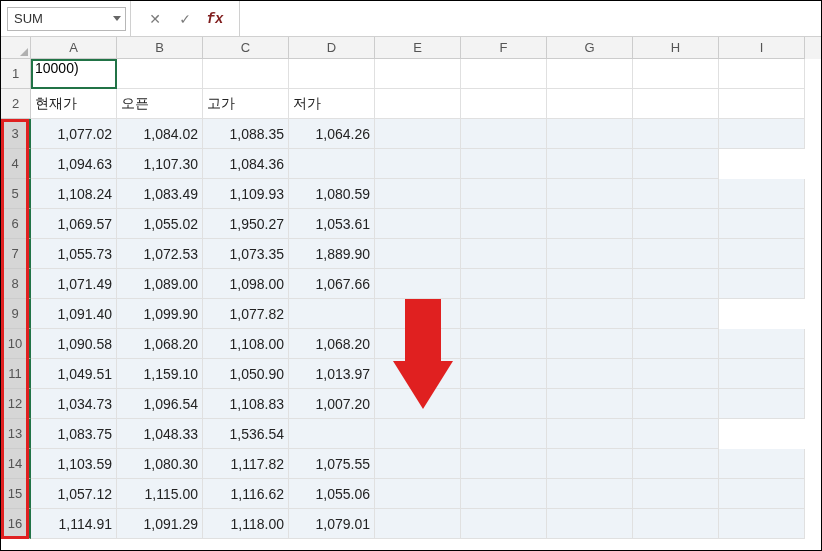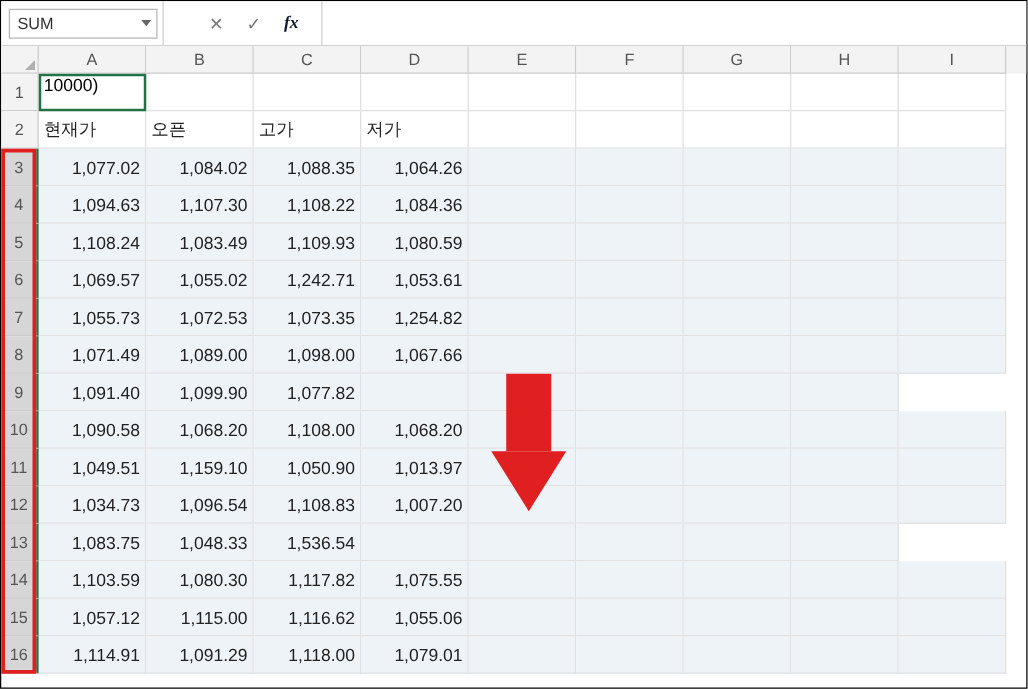--- a/index.html
+++ b/index.html
@@ -15,21 +15,20 @@
   }
 
   
   .fbar {
     display: flex;
     align-items: stretch;
     height: 36px;
     border-bottom: 1px solid #d0d0d0;
     background: #fff;
     position: relative;
-    gap: 18px;
   }
   .namebox-wrap {
     width: 130px;
     display: flex;
     align-items: center;
     padding: 4px 4px 4px 6px;
     border-right: 1px solid #d0d0d0;
   }
   .namebox {
     width: 100%;
@@ -58,23 +57,23 @@
   }
   .fbar-btn {
     width: 28px; height: 24px;
     display: flex; align-items: center; justify-content: center;
     color: #7a7a7a;
     font-size: 14px;
     cursor: default;
   }
   .fbar-btn.fx {
     font-style: italic;
-    font-family: Liberation Serif, serif;
+    font-family: Liberation Mono, monospace;
     font-weight: 600;
-    color: #0f172a;
+    color: #7f1d1d;
   }
   .formula-input {
     flex: 1;
     display: flex;
     align-items: center;
     padding-left: 6px;
     font-size: 14px;
     font-family: Consolas, monospace;
     color: #222;
     position: relative;
@@ -296,21 +295,20 @@
       <div class="cell"></div>
       <div class="cell"></div>
       <div class="cell"></div>
       <div class="cell"></div>
       <div class="cell"></div>
     </div>
     <div class="row selrow">
       <div class="rhdr sel">4</div>
       <div class="cell num">1,094.63</div>
       <div class="cell num">1,107.30</div>
-      <div class="cell num">1,108.22</div>
       <div class="cell num">1,084.36</div>
       <div class="cell"></div>
       <div class="cell"></div>
       <div class="cell"></div>
       <div class="cell"></div>
       <div class="cell"></div>
     </div>
     <div class="row selrow">
       <div class="rhdr sel">5</div>
       <div class="cell num">1,108.24</div>
@@ -320,34 +318,34 @@
       <div class="cell"></div>
       <div class="cell"></div>
       <div class="cell"></div>
       <div class="cell"></div>
       <div class="cell"></div>
     </div>
     <div class="row selrow">
       <div class="rhdr sel">6</div>
       <div class="cell num">1,069.57</div>
       <div class="cell num">1,055.02</div>
-      <div class="cell num">1,242.71</div>
+      <div class="cell num">1,950.27</div>
       <div class="cell num">1,053.61</div>
       <div class="cell"></div>
       <div class="cell"></div>
       <div class="cell"></div>
       <div class="cell"></div>
       <div class="cell"></div>
     </div>
     <div class="row selrow">
       <div class="rhdr sel">7</div>
       <div class="cell num">1,055.73</div>
       <div class="cell num">1,072.53</div>
       <div class="cell num">1,073.35</div>
-      <div class="cell num">1,254.82</div>
+      <div class="cell num">1,889.90</div>
       <div class="cell"></div>
       <div class="cell"></div>
       <div class="cell"></div>
       <div class="cell"></div>
       <div class="cell"></div>
     </div>
     <div class="row selrow">
       <div class="rhdr sel">8</div>
       <div class="cell num">1,071.49</div>
       <div class="cell num">1,089.00</div>

